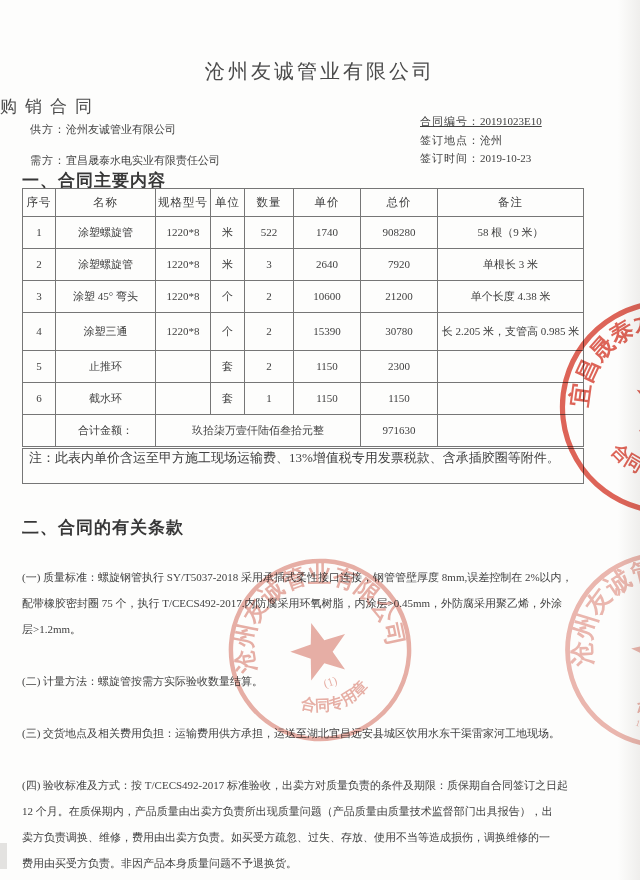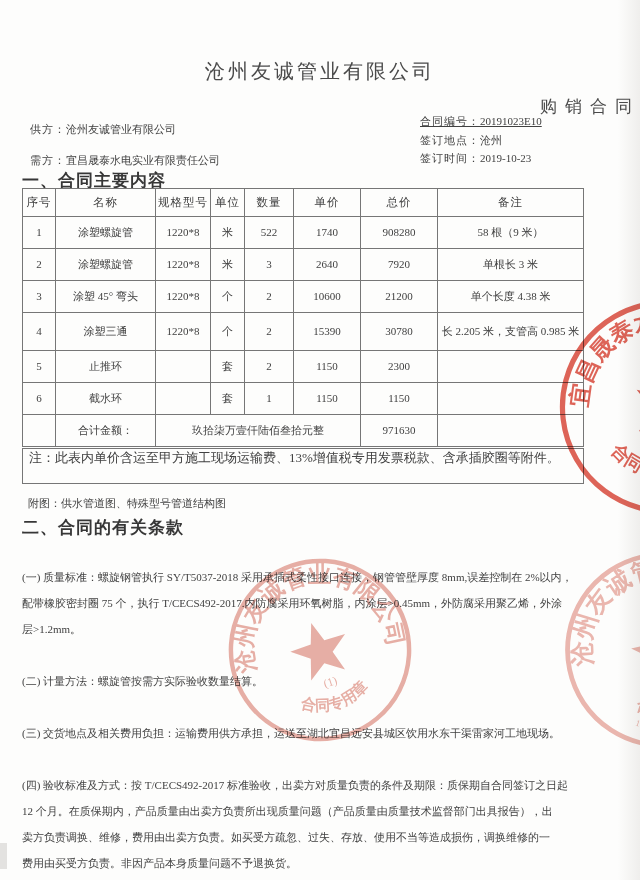--- a/index.html
+++ b/index.html
@@ -4,21 +4,21 @@
 <style>
   html,body{margin:0;padding:0;background:#e8e8e8;}
   .page{
     position:relative;width:640px;height:880px;margin:0 auto;
     background:linear-gradient(90deg,#fdfdfc 0%,#fdfdfc 96.5%,#efeeec 100%);
     font-family:"Liberation Serif", serif;
     color:#3f3f3f;overflow:hidden;
   }
   .abs{position:absolute;}
   .doc-title{left:0;right:0;top:58px;text-align:center;font-size:20px;letter-spacing:3px;color:#4a4a4a;}
-  .doc-subtitle{left:0;right:0;top:95px;text-align:right;font-size:17px;letter-spacing:8px;color:#4a4a4a;}
+  .doc-subtitle{left:0;right:0;top:95px;text-align:left;font-size:17px;letter-spacing:8px;color:#4a4a4a;}
   .meta{font-size:11px;color:#414141;}
   .meta .lab{letter-spacing:1px;}
   .sec-heading{font-size:17px;font-weight:600;color:#373737;letter-spacing:1px;}
   table.items{
     border-collapse:collapse;table-layout:fixed;width:562px;
     font-size:11px;color:#414141;
   }
   table.items td,table.items th{
     border:1px solid #767676;text-align:center;vertical-align:middle;
     padding:1px 2px;font-weight:normal;overflow:hidden;line-height:1.35;
@@ -156,21 +156,20 @@
       <td>971630</td>
       <td></td>
     </tr>
   </tbody>
     </table>
 
   <div class="abs note-box">
     <span>注：此表内单价含运至甲方施工现场运输费、13%增值税专用发票税款、含承插胶圈等附件。</span>
   </div>
 
-  <div class="abs attachment">附图：供水管道图、特殊型号管道结构图</div>
 
   <div class="abs sec-heading" style="left:22px;top:516px;">二、合同的有关条款</div>
 
   <div class="abs terms">
     <p>(一) 质量标准：螺旋钢管执行 SY/T5037-2018 采用承插式柔性接口连接，钢管管壁厚度 8mm,误差控制在 2%以内，
 配带橡胶密封圈 75 个，执行 T/CECS492-2017.内防腐采用环氧树脂，内涂层&gt;0.45mm，外防腐采用聚乙烯，外涂
 层&gt;1.2mm。</p>
     <p>(二) 计量方法：螺旋管按需方实际验收数量结算。</p>
     <p>(三) 交货地点及相关费用负担：运输费用供方承担，运送至湖北宜昌远安县城区饮用水东干渠雷家河工地现场。</p>
     <p>(四) 验收标准及方式：按 T/CECS492-2017 标准验收，出卖方对质量负责的条件及期限：质保期自合同签订之日起

